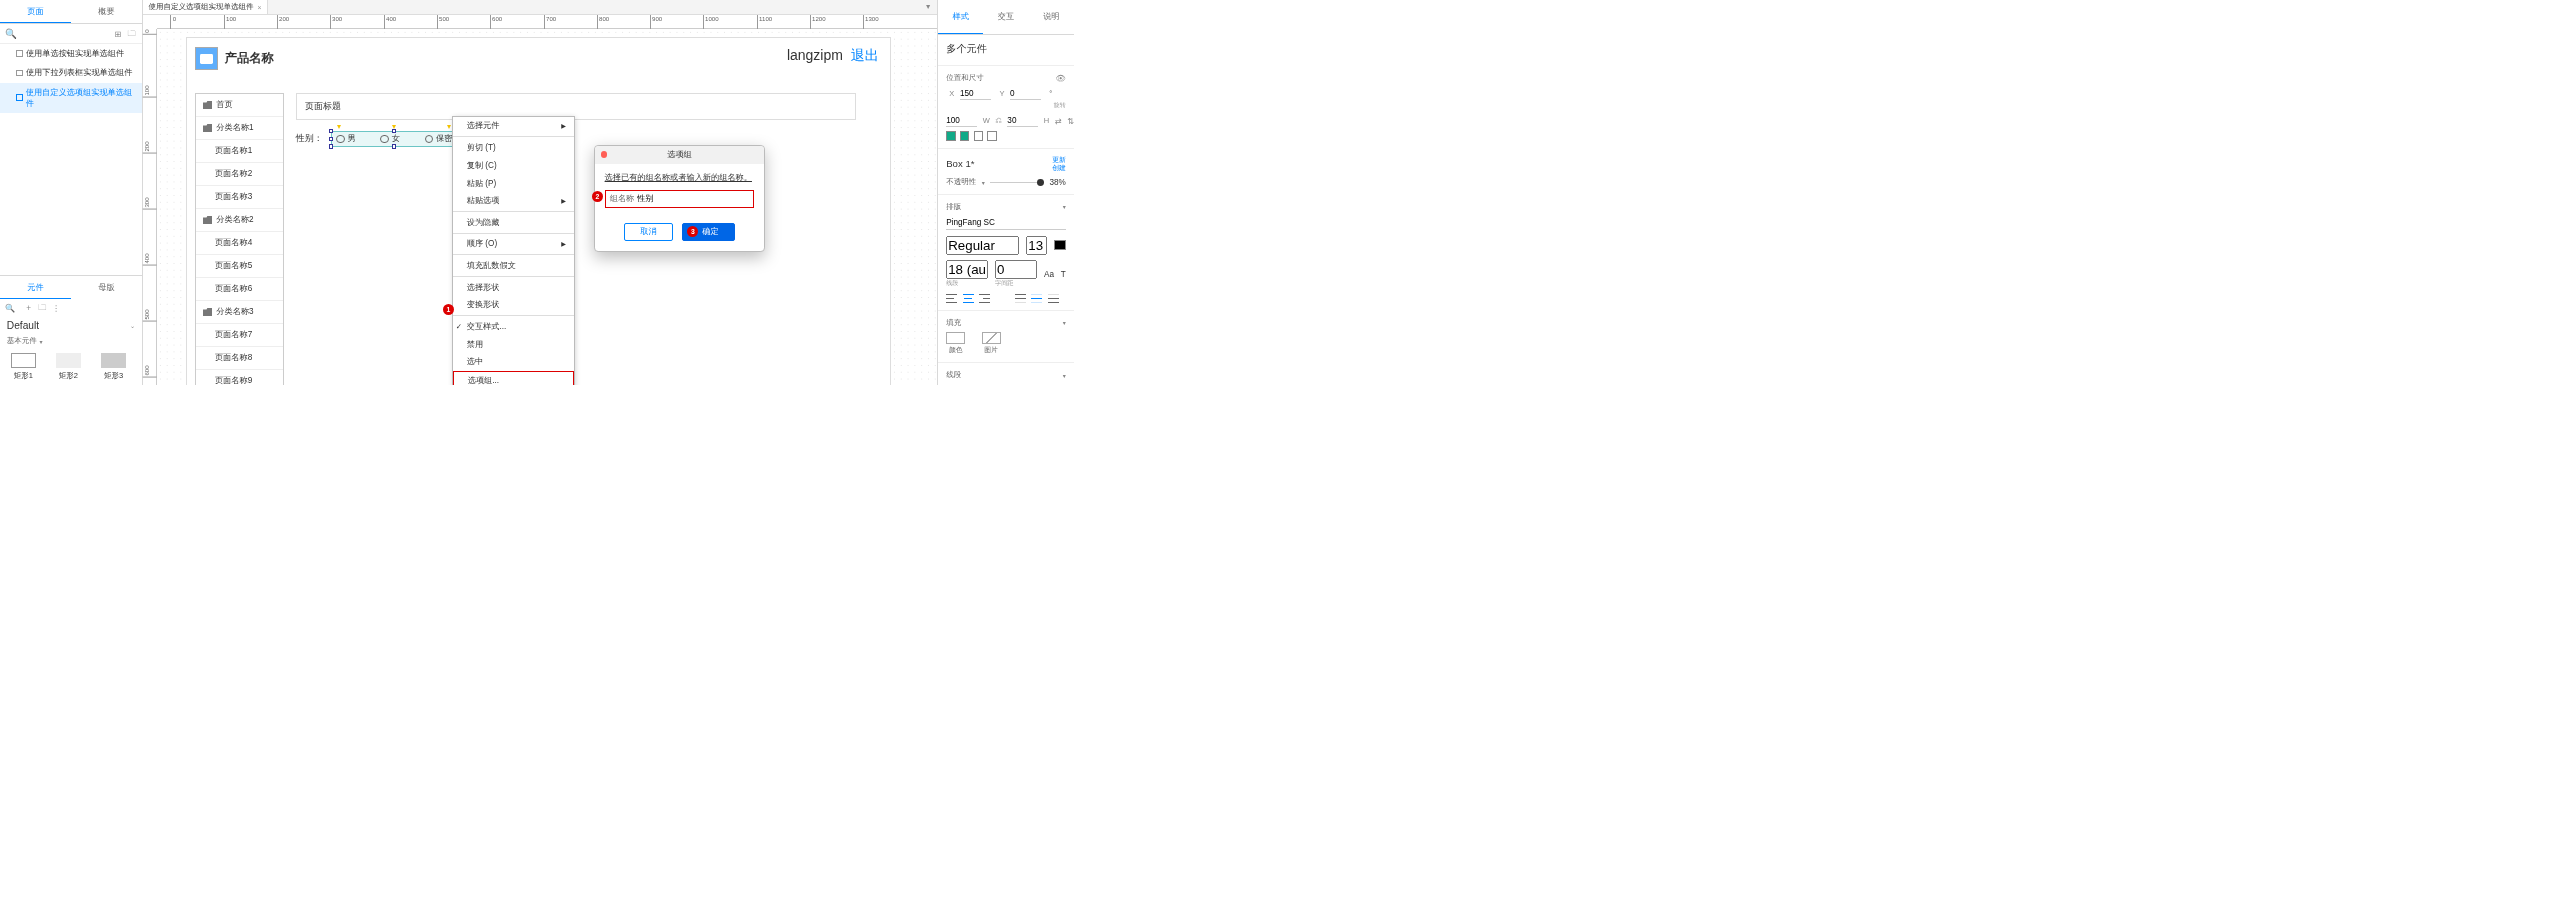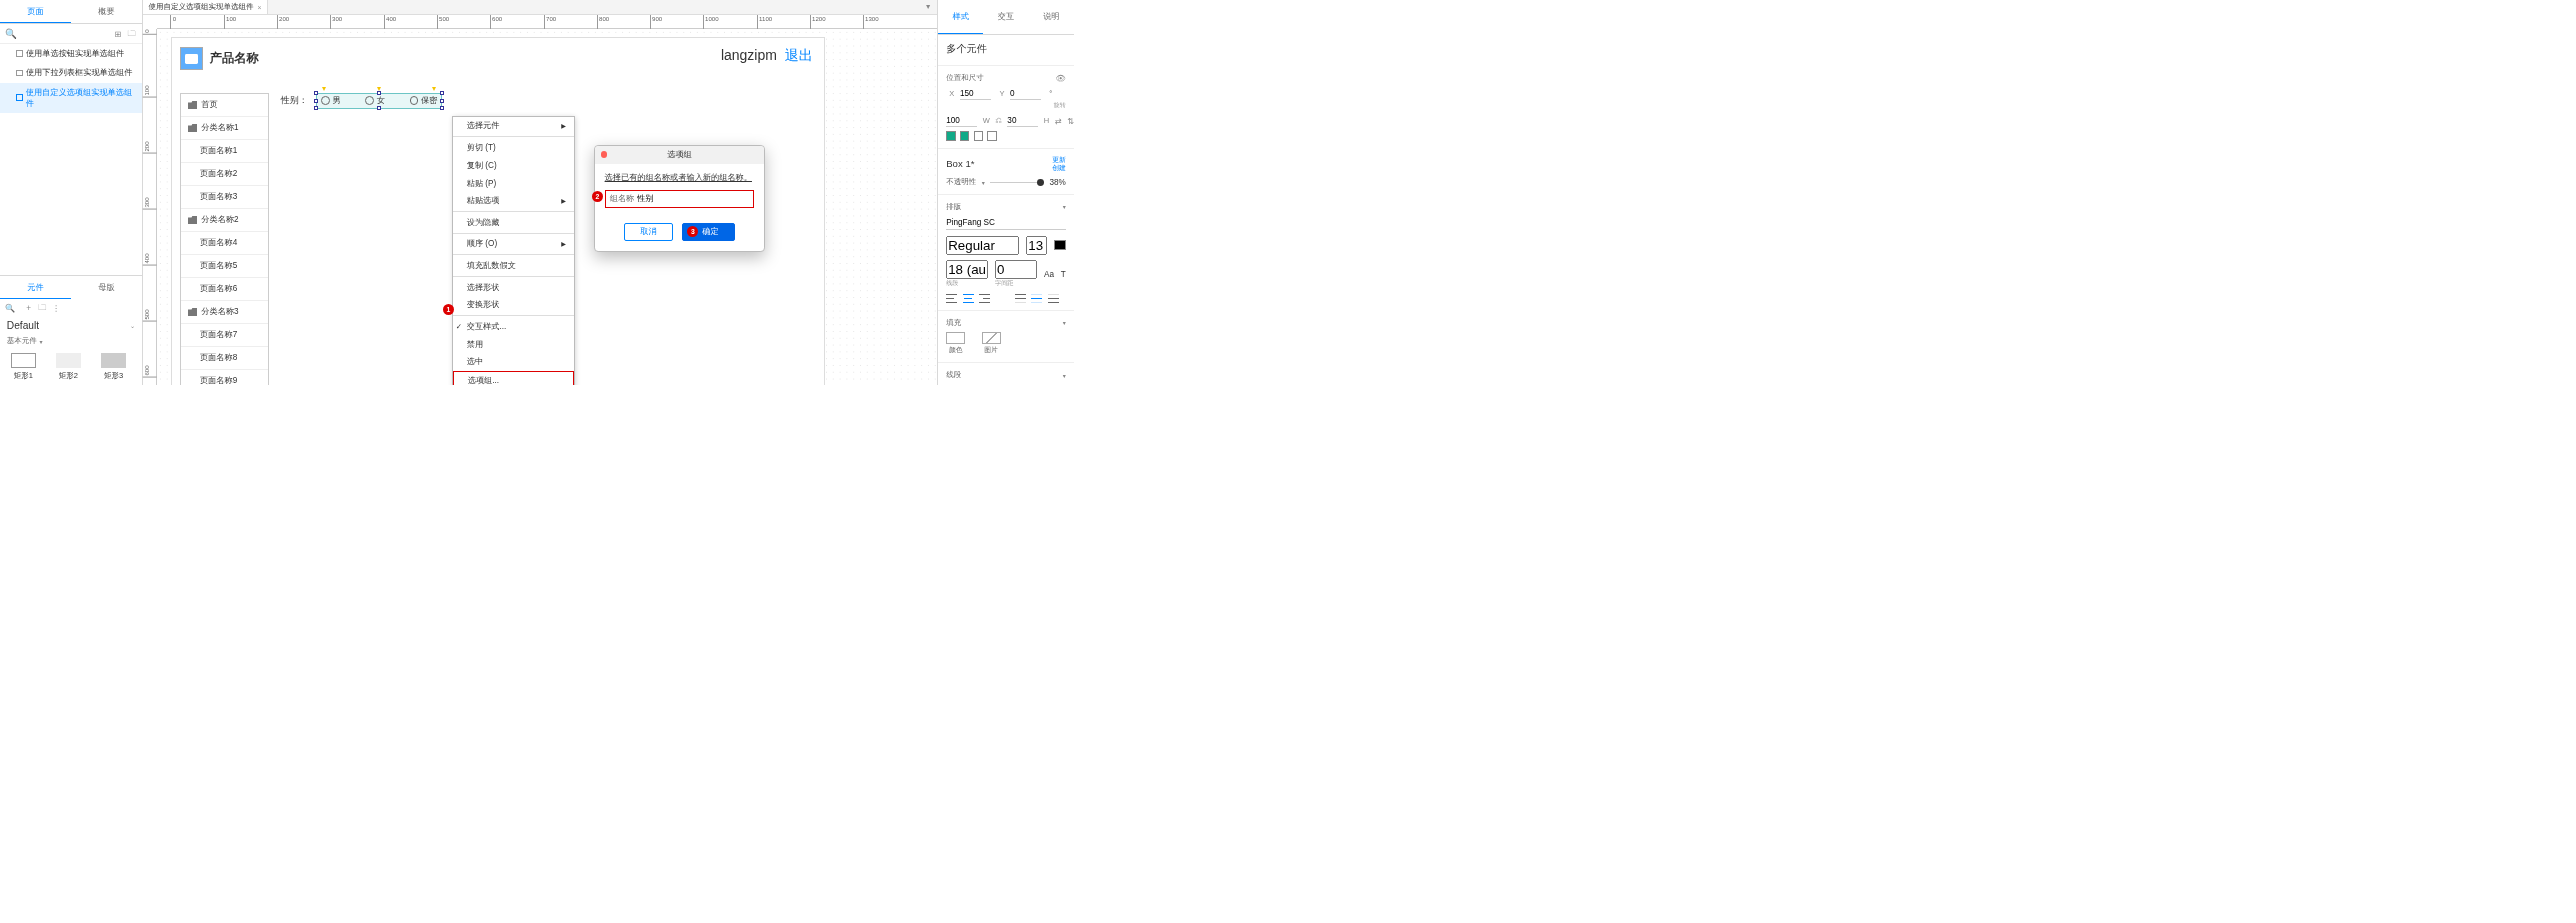--- a/index.html
+++ b/index.html
@@ -37,21 +37,21 @@
 .file-tabs { display:flex; background:#f4f4f4; border-bottom:0.7px solid #ddd; height:15px; }
 .file-tab { padding:2px 5.5px; background:#fff; border-right:0.7px solid #ddd; font-size:7.5px; display:flex; align-items:center; gap:4.1px; }
 .file-tab .x { color:#999; font-size:6.8px; cursor:pointer; }
 .h-ruler { height:13.7px; background:#fff; border-bottom:0.7px solid #ccc; position:relative; font-size:6.1px; color:#666; margin-left:13.7px; }
 .h-ruler .t { position:absolute; top:0; border-left:0.7px solid #999; height:13.7px; padding-left:1.4px; }
 .body-row { flex:1; display:flex; position:relative; }
 .v-ruler { width:13.7px; background:#fff; border-right:0.7px solid #ccc; position:relative; font-size:6.1px; color:#666; }
 .v-ruler .t { position:absolute; left:0; width:13.7px; border-top:0.7px solid #999; text-align:center; writing-mode:vertical-rl; transform:rotate(180deg); height:auto; padding-top:1.4px; }
 .canvas { flex:1; position:relative; background:#fff; overflow:hidden; }
 .dots { position:absolute; inset:0; background-image:radial-gradient(#ccc 0.3px, transparent 0.3px); background-size:6.8px 6.8px; opacity:0.5; }
-.page-frame { position:absolute; left:14px; top:8.2px; width:654px; height:355px; background:#fff; border:0.7px solid #ddd; }
+.page-frame { position:absolute; left:29px; top:8.2px; width:705px; height:355px; background:#fff; border:0.7px solid #ddd; }
 .page-hdr { display:flex; align-items:center; gap:6.8px; padding:9.6px 8.2px; }
 .logo { width:23px; height:23px; background:linear-gradient(#5eaefc,#5eaefc); border:0.7px solid #aaa; display:flex; align-items:center; justify-content:center; }
 .logo::before { content:""; width:13.7px; height:9.6px; background:#fff; border-radius:1.4px; display:block; }
 .prod-title { font-size:12.3px; font-weight:600; }
 .info-bar { position:absolute; top:9.6px; right:11px; font-size:14px; }
 .info-bar a { color:#0084ff; text-decoration:none; cursor:pointer; }
 .sidebar { position:absolute; left:8.2px; top:55px; width:89px; border:0.7px solid #ccc; background:#fff; }
 .sidebar .cat { padding:5.5px 6.8px; font-weight:500; border-bottom:0.7px solid #eee; display:flex; align-items:center; gap:4.1px; }
 .sidebar .cat::before { content:""; width:9.6px; height:8.2px; background:#777; display:inline-block; clip-path:polygon(0 20%,40% 20%,50% 0,100% 0,100% 100%,0 100%); }
 .sidebar .sub { padding:5.5px 6.8px 5.5px 19px; border-bottom:0.7px solid #eee; cursor:pointer; font-size:8.2px; }
@@ -242,20 +242,21 @@
               <div class="cat">分类名称2</div>
               <div class="sub">页面名称4</div>
               <div class="sub">页面名称5</div>
               <div class="sub">页面名称6</div>
               <div class="cat">分类名称3</div>
               <div class="sub">页面名称7</div>
               <div class="sub">页面名称8</div>
               <div class="sub">页面名称9</div>
             </div>
           <div class="content">
+            <div class="page-title-box">页面标题</div>
             <div class="radio-row">
               <span class="radio-label">性别：</span>
               <div class="radio-sel">
                 <span class="tri" style="left:5.5px"></span>
                 <span class="tri" style="left:60px"></span>
                 <span class="tri" style="left:115px"></span>
                 <span class="radio-opt">男</span>
                 <span class="radio-opt">女</span>
                 <span class="radio-opt">保密</span>
                 <span class="sel-handle tl"></span>

